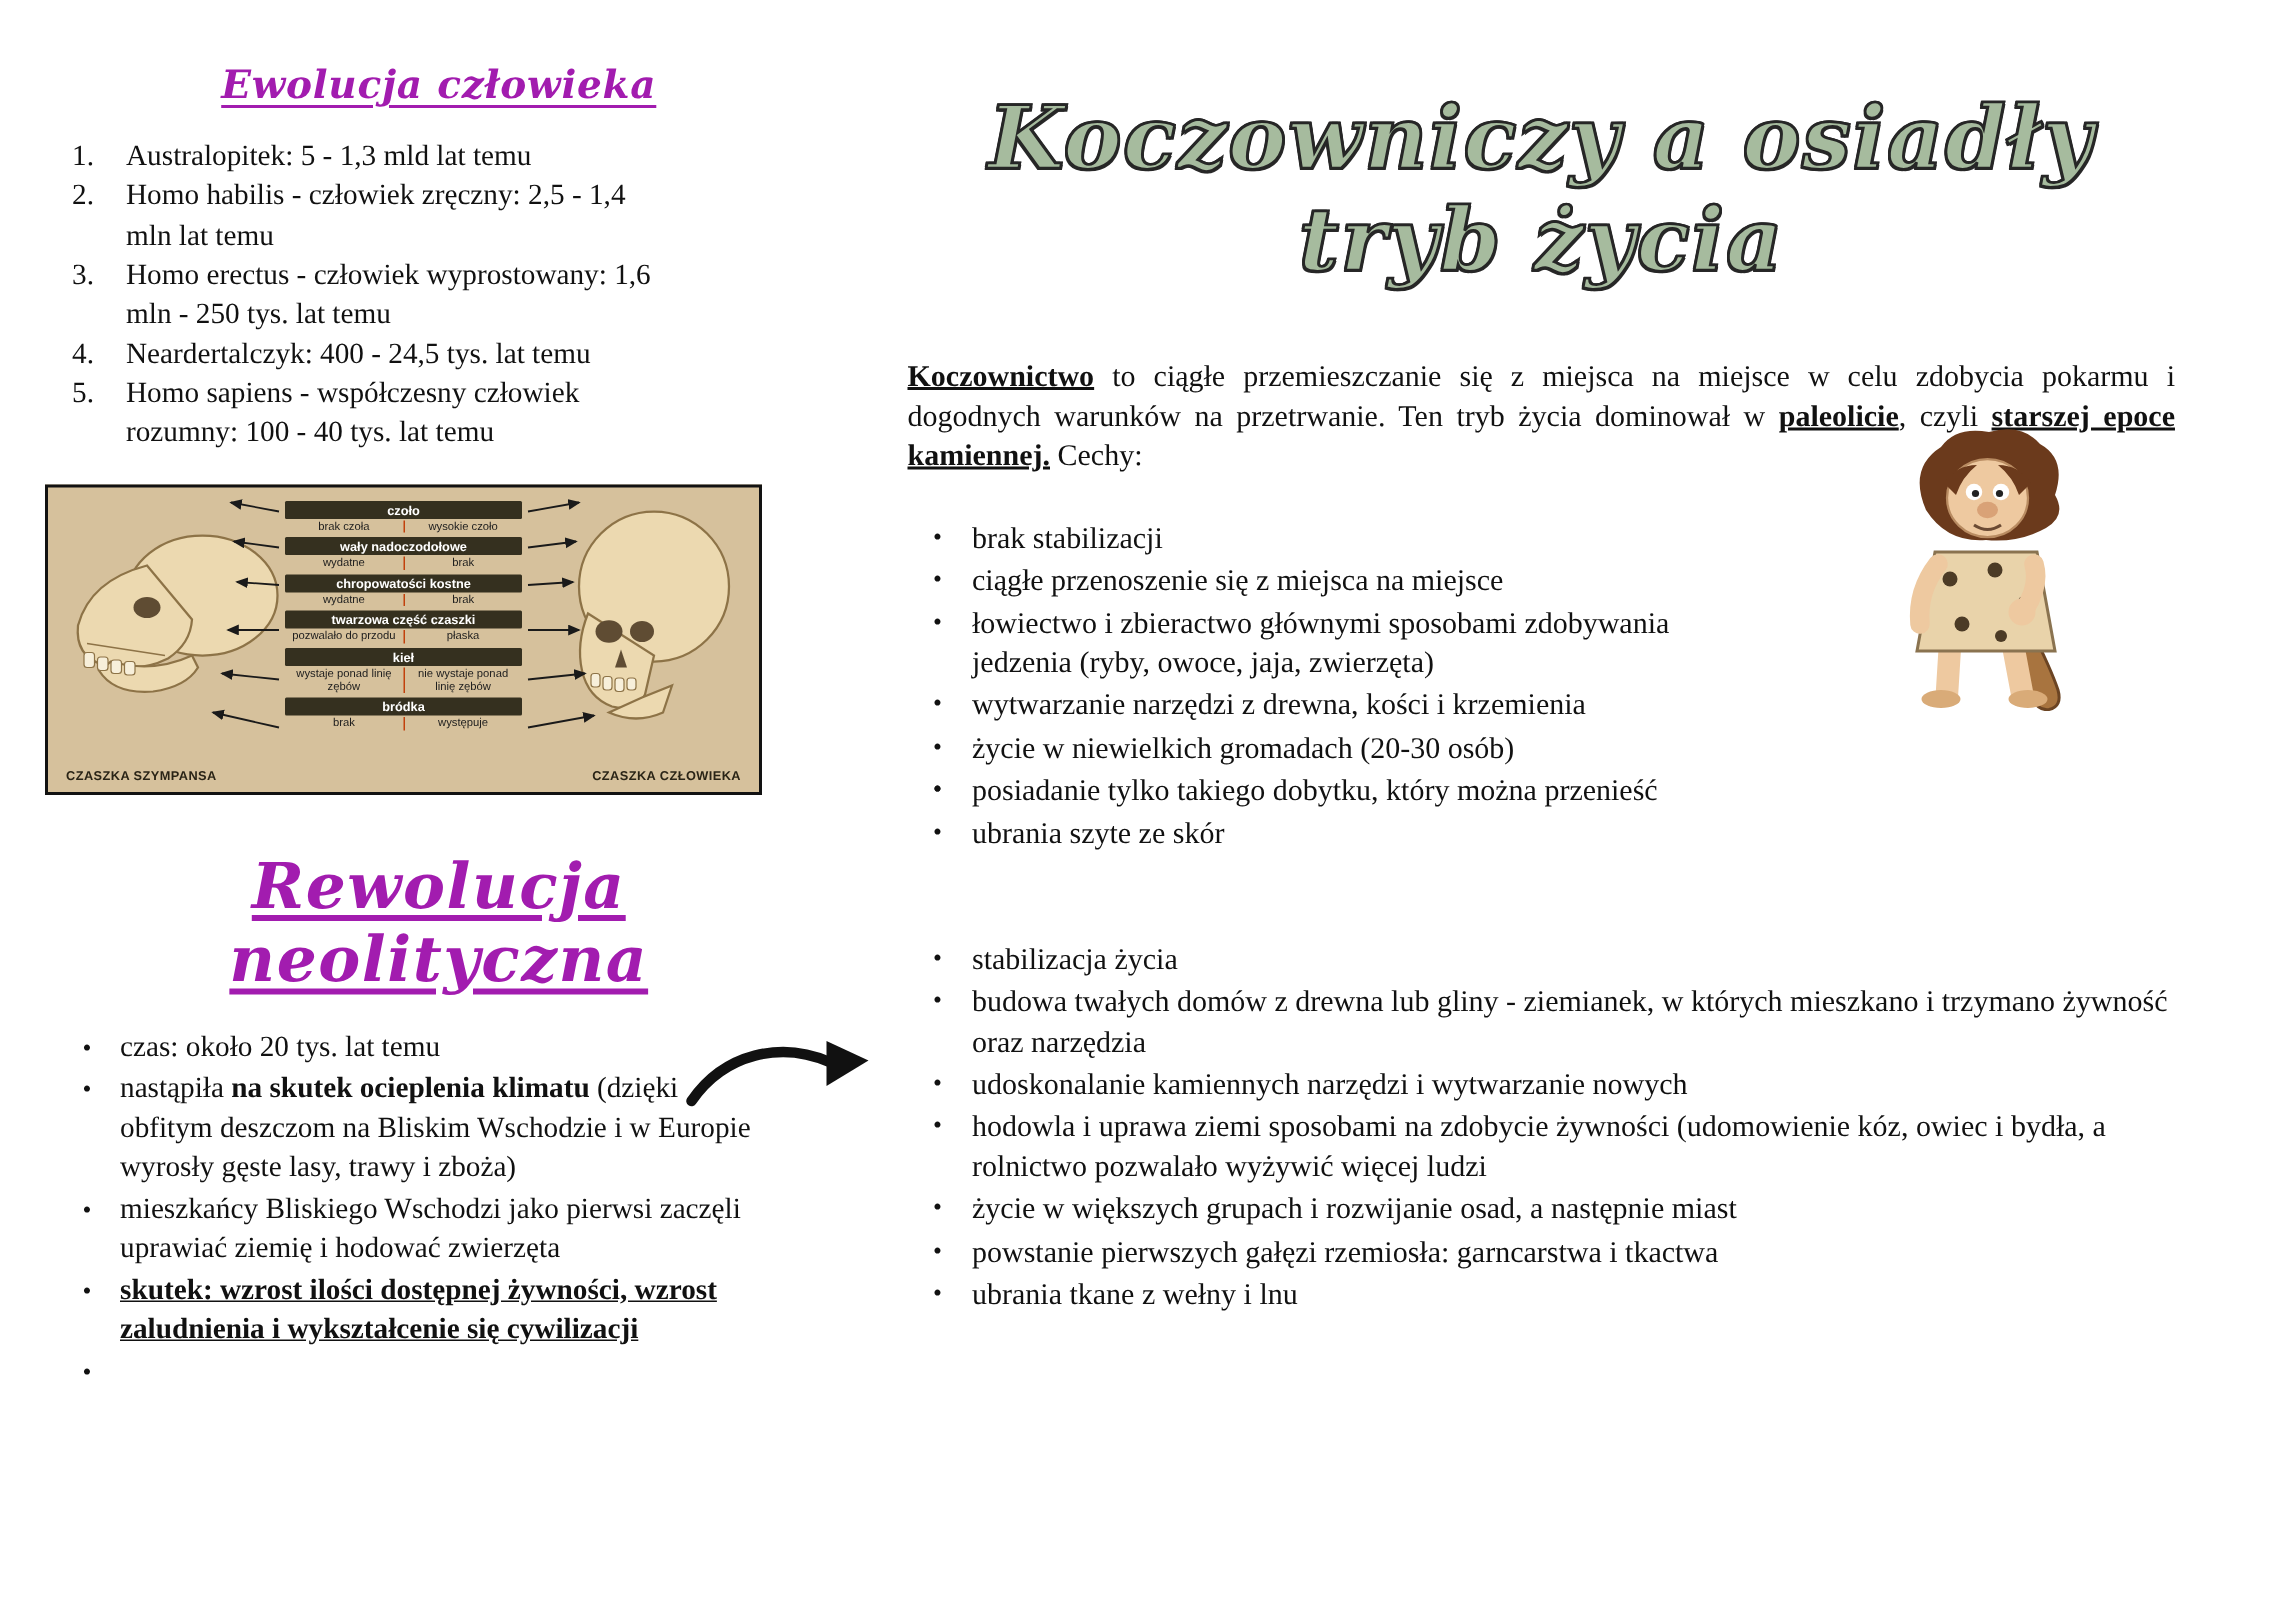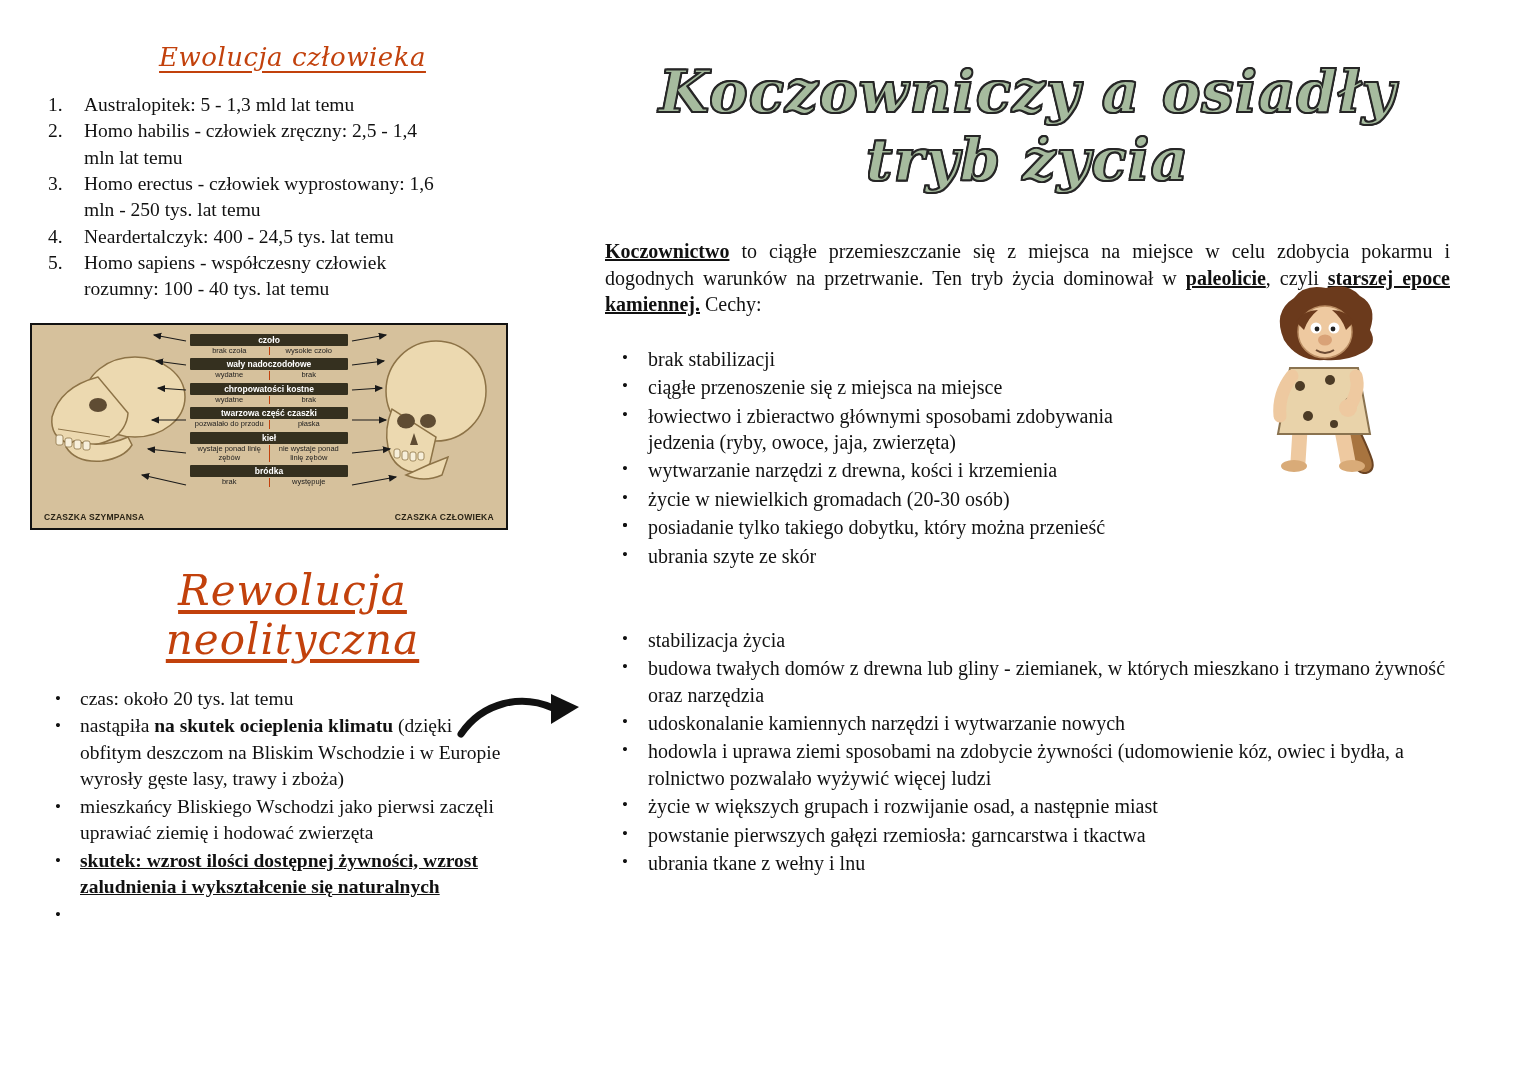--- a/index.html
+++ b/index.html
@@ -4,22 +4,22 @@
 <style>
   * { margin:0; padding:0; box-sizing:border-box; }
   html,body { background:#ffffff; }
   body { width:1527px; height:1080px; position:relative; overflow:hidden;
          font-family:"Liberation Serif", serif; color:#111; }
   .page { position:absolute; inset:0; }
 
   
   .left-col { position:absolute; left:30px; top:42px; width:525px; }
 
-  .script-title { font-family:"DejaVu Serif", serif; font-style:italic; font-weight:400;
-                  text-align:center; text-decoration:underline; text-underline-offset:5px; color:#c2410c; }
+  .script-title { font-family:"DejaVu Serif", serif; font-style:italic; font-weight:700;
+                  text-align:center; text-decoration:underline; text-underline-offset:5px; color:#a21caf; }
   .script-title.small { font-size:26px; letter-spacing:.5px; width:440px; margin:0 auto 20px; }
   .script-title.big   { font-size:42px; letter-spacing:1px; width:490px; margin:36px auto 22px; }
 
   .num-list { margin-left:18px; width:402px; font-size:19.5px; line-height:1.35; }
   .num-row { display:flex; }
   .num { width:36px; flex:none; }
   .num-text { flex:1; }
 
   
   .skull-figure { position:relative; width:478px; height:207px; margin-top:20px;
@@ -196,21 +196,21 @@
       <span class="cap cap-l">CZASZKA SZYMPANSA</span>
       <span class="cap cap-r">CZASZKA CZŁOWIEKA</span>
     </div>
 
     <h2 class="script-title big">Rewolucja neolityczna</h2>
 
     <ul class="bullets left-bullets">
       <li><span class="dot">•</span><span class="bt"><span>czas: około 20 tys. lat temu</span></span></li>
       <li><span class="dot">•</span><span class="bt"><span>nastąpiła </span><span class="b">na skutek ocieplenia klimatu</span><span> (dzięki obfitym deszczom na Bliskim Wschodzie i w Europie wyrosły gęste lasy, trawy i zboża)</span></span></li>
       <li><span class="dot">•</span><span class="bt"><span>mieszkańcy Bliskiego Wschodzi jako pierwsi zaczęli uprawiać ziemię i hodować zwierzęta</span></span></li>
-      <li><span class="dot">•</span><span class="bt"><span class="b u">skutek: wzrost ilości dostępnej żywności, wzrost zaludnienia i wykształcenie się naturalnych</span></span></li>
+      <li><span class="dot">•</span><span class="bt"><span class="b u">skutek: wzrost ilości dostępnej żywności, wzrost zaludnienia i wykształcenie się cywilizacji</span></span></li>
       <li><span class="dot">•</span></li>
     </ul>
   </div>
 
   <div class="right-col">
 
     <h1 class="main-title">Koczowniczy a osiadły tryb życia</h1>
 
     <p class="para"><span class="b u">Koczownictwo</span><span> to ciągłe przemieszczanie się z miejsca na miejsce w celu zdobycia pokarmu i dogodnych warunków na przetrwanie. Ten tryb życia dominował w </span><span class="b u">paleolicie</span><span>, czyli </span><span class="b u">starszej epoce kamiennej.</span><span> Cechy:</span></p>
 

